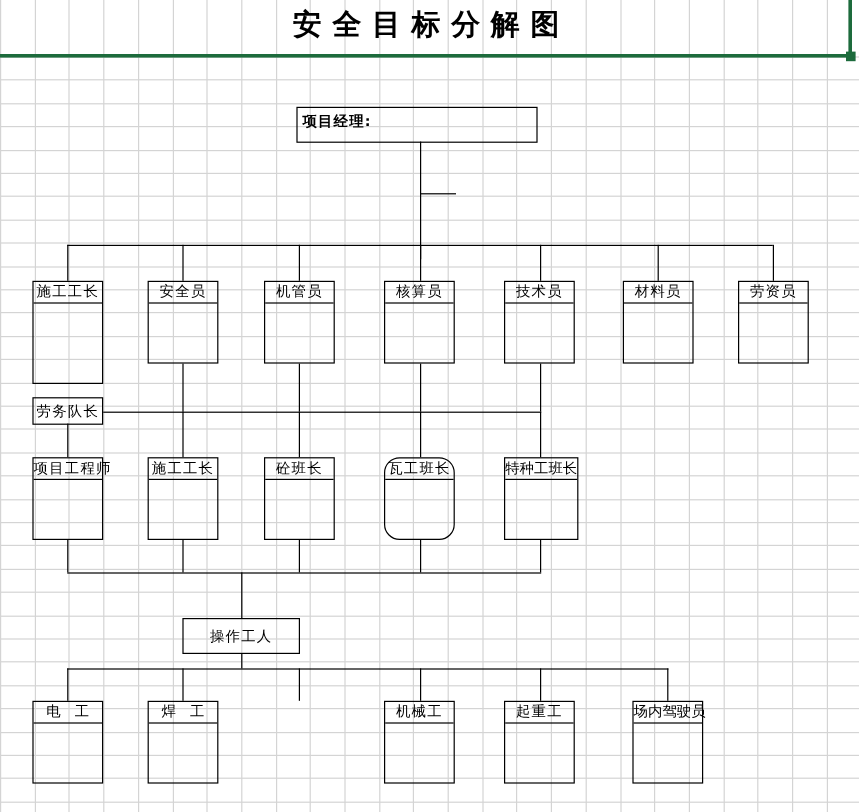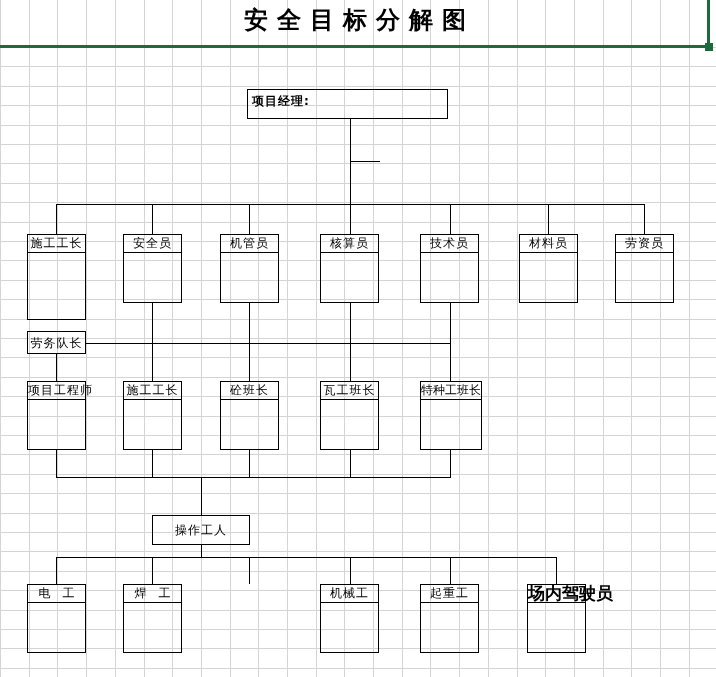--- a/index.html
+++ b/index.html
@@ -281,21 +281,21 @@
 
   <div class="node split" style="left:27px; top:381px; width:59px; height:69px;">
     <span class="caption sp1">项目工程师</span>
   </div>
   <div class="node split" style="left:123px; top:381px; width:59px; height:69px;">
     <span class="caption sp1">施工工长</span>
   </div>
   <div class="node split" style="left:220px; top:381px; width:59px; height:69px;">
     <span class="caption sp1">砼班长</span>
   </div>
-  <div class="node split" style="left:320px; top:381px; width:59px; height:69px;">
+  <div class="node split" style="left:320px; top:381px; width:59px; height:69px;border-radius:13px;">
     <span class="caption sp1">瓦工班长</span>
   </div>
   <div class="node split" style="left:420px; top:381px; width:62px; height:69px;">
     <span class="caption">特种工班长</span>
   </div>
 
   <div class="node plain" style="left:152px; top:515px; width:98px; height:30px;">
     <span class="caption sp1">操作工人</span>
   </div>
 
@@ -305,16 +305,16 @@
   <div class="node split" style="left:123px; top:584px; width:59px; height:69px;">
     <span class="caption sp4">焊 工</span>
   </div>
   <div class="node split" style="left:320px; top:584px; width:59px; height:69px;">
     <span class="caption sp1">机械工</span>
   </div>
   <div class="node split" style="left:420px; top:584px; width:59px; height:69px;">
     <span class="caption sp1">起重工</span>
   </div>
   <div class="node split" style="left:527px; top:584px; width:59px; height:69px;">
-    <span class="caption" style="font-size:17px;font-weight:bold;">场内驾驶员</span>
+    <span class="caption" style="font-size:12px;">场内驾驶员</span>
   </div>
 
 </div>
 
 </body></html>

